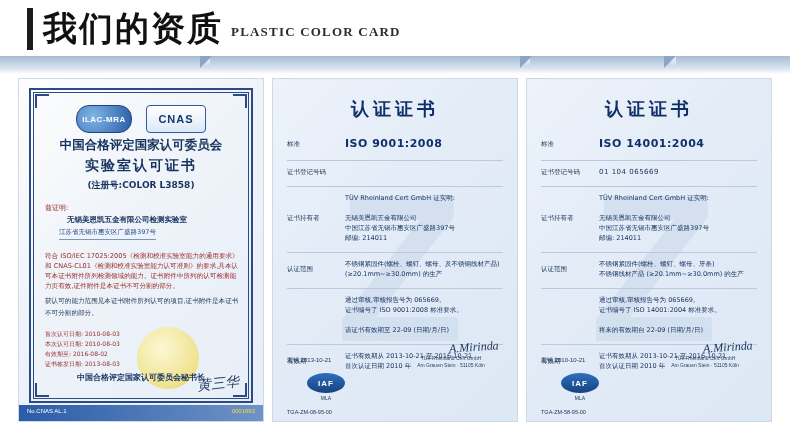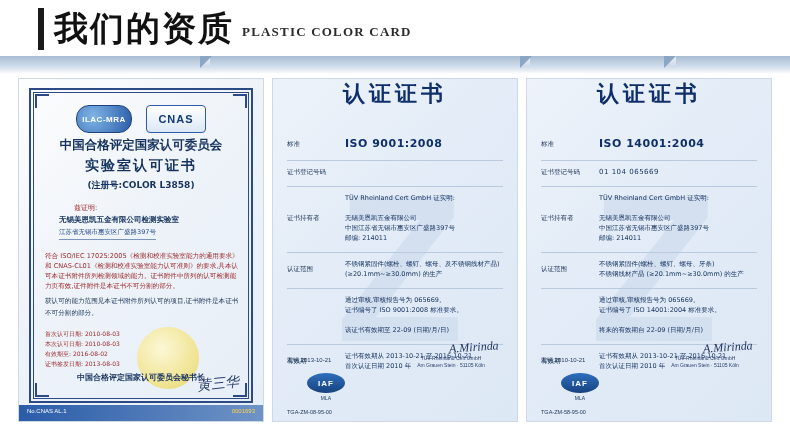--- a/index.html
+++ b/index.html
@@ -5,21 +5,21 @@
   html,body{margin:0;padding:0;}
   body{
     width:790px;height:438px;
     background:#ffffff;
     font-family:"Liberation Sans", sans-serif;
     overflow:hidden;
     position:relative;
   }
   
   .header{
-    position:absolute;left:16px;top:0;width:658px;height:66px;
+    position:absolute;left:5px;top:0;width:658px;height:66px;
   }
   .header-bar{
     position:absolute;left:22px;top:8px;width:6px;height:42px;
     background:#1b1b1b;
   }
   .title-cn{
     position:absolute;left:38px;top:6px;
     font-family:"DejaVu Sans","Liberation Sans",sans-serif;
     font-weight:bold;font-size:34px;color:#111;letter-spacing:2px;
     line-height:44px;
@@ -109,21 +109,21 @@
     color:#16335f;font-weight:bold;
   }
   .c1 .t1{top:58px;font-size:12.5px;}
   .c1 .t2{top:78px;font-size:14px;letter-spacing:2px;}
   .c1 .t3{top:100px;font-size:9px;font-weight:bold;color:#16335f;}
   .c1 .body{
     position:absolute;left:26px;right:24px;top:124px;
     font-family:"DejaVu Sans","Liberation Sans",sans-serif;
     font-size:7px;line-height:11px;color:#1d3557;
   }
-  .c1 .body .lbl{color:#9c2a2a;margin-left:29px;}
+  .c1 .body .lbl{color:#9c2a2a;}
   .c1 .addr{
     color:#244a8a;font-size:6.5px;border-bottom:1px solid #7a94bb;
     display:inline-block;margin:2px 0 6px 14px;padding-bottom:1px;
   }
   .c1 .para{
     color:#9c2a2a;font-size:6.6px;line-height:10px;margin-top:5px;
   }
   .c1 .para2{
     color:#1d3557;font-size:6.6px;line-height:12px;margin-top:4px;
   }
@@ -164,23 +164,23 @@
     border:1px solid #cfd9e4;
   }
   .ctuv .watermark{
     position:absolute;left:0;top:40px;width:100%;height:300px;
     font-family:"Liberation Sans",sans-serif;
     font-size:210px;font-weight:bold;color:#c9d8ea;
     opacity:.55;text-align:center;line-height:300px;
     letter-spacing:-10px;
   }
   .ctuv .head{
-    position:absolute;top:0;width:100%;text-align:center;
-    font-family:"DejaVu Sans","Liberation Sans",sans-serif;
-    font-weight:bold;font-size:22px;color:#0f2f6b;letter-spacing:4px;
+    position:absolute;top:18px;width:100%;text-align:center;
+    font-family:"DejaVu Sans","Liberation Sans",sans-serif;
+    font-weight:bold;font-size:18px;color:#0f2f6b;letter-spacing:4px;
   }
   .ctuv .rows{
     position:absolute;left:14px;right:14px;top:58px;
     font-family:"DejaVu Sans","Liberation Sans",sans-serif;
   }
   .row{display:flex;margin-bottom:9px;align-items:center;}
   .row .k{
     width:58px;flex:0 0 58px;font-size:6.5px;color:#1d3557;line-height:10px;
   }
   .row .v{
@@ -253,21 +253,21 @@
       <div class="logo-ilac">ILAC-MRA</div>
       <div class="logo-cnas">CNAS</div>
     </div>
 
     <div class="t-line t2">实验室认可证书</div>
     <div class="t-line t1">中国合格评定国家认可委员会</div>
     <div class="t-line t3">(注册号:COLOR L3858)</div>
 
     <div class="body">
       <span class="lbl">兹证明:</span>
-      <div style="margin-left:14px;color:#16335f;font-size:7.5px;font-weight:bold;">无锡美恩凯五金有限公司检测实验室</div>
+      <div style="margin-left:22px;color:#16335f;font-size:7.5px;font-weight:bold;">无锡美恩凯五金有限公司检测实验室</div>
       <div class="addr">江苏省无锡市惠安区广盛路397号</div>
       <div class="para">符合 ISO/IEC 17025:2005《检测和校准实验室能力的通用要求》和 CNAS-CL01《检测和校准实验室能力认可准则》的要求,具本认可本证书附件所列检测领域的能力。证书附件中所列的认可检测能力页有效,证件附件是本证书不可分割的部分。</div>
       <div class="para2">获认可的能力范围见本证书附件所列认可的项目,证书附件是本证书不可分割的部分。</div>
     </div>
 
     <div class="dates">
       <div>首次认可日期: 2010-08-03</div>
       <div>本次认可日期: 2010-08-03</div>
       <div>有效期至: 2016-08-02</div>
       <div>证书签发日期: 2013-08-03</div>

